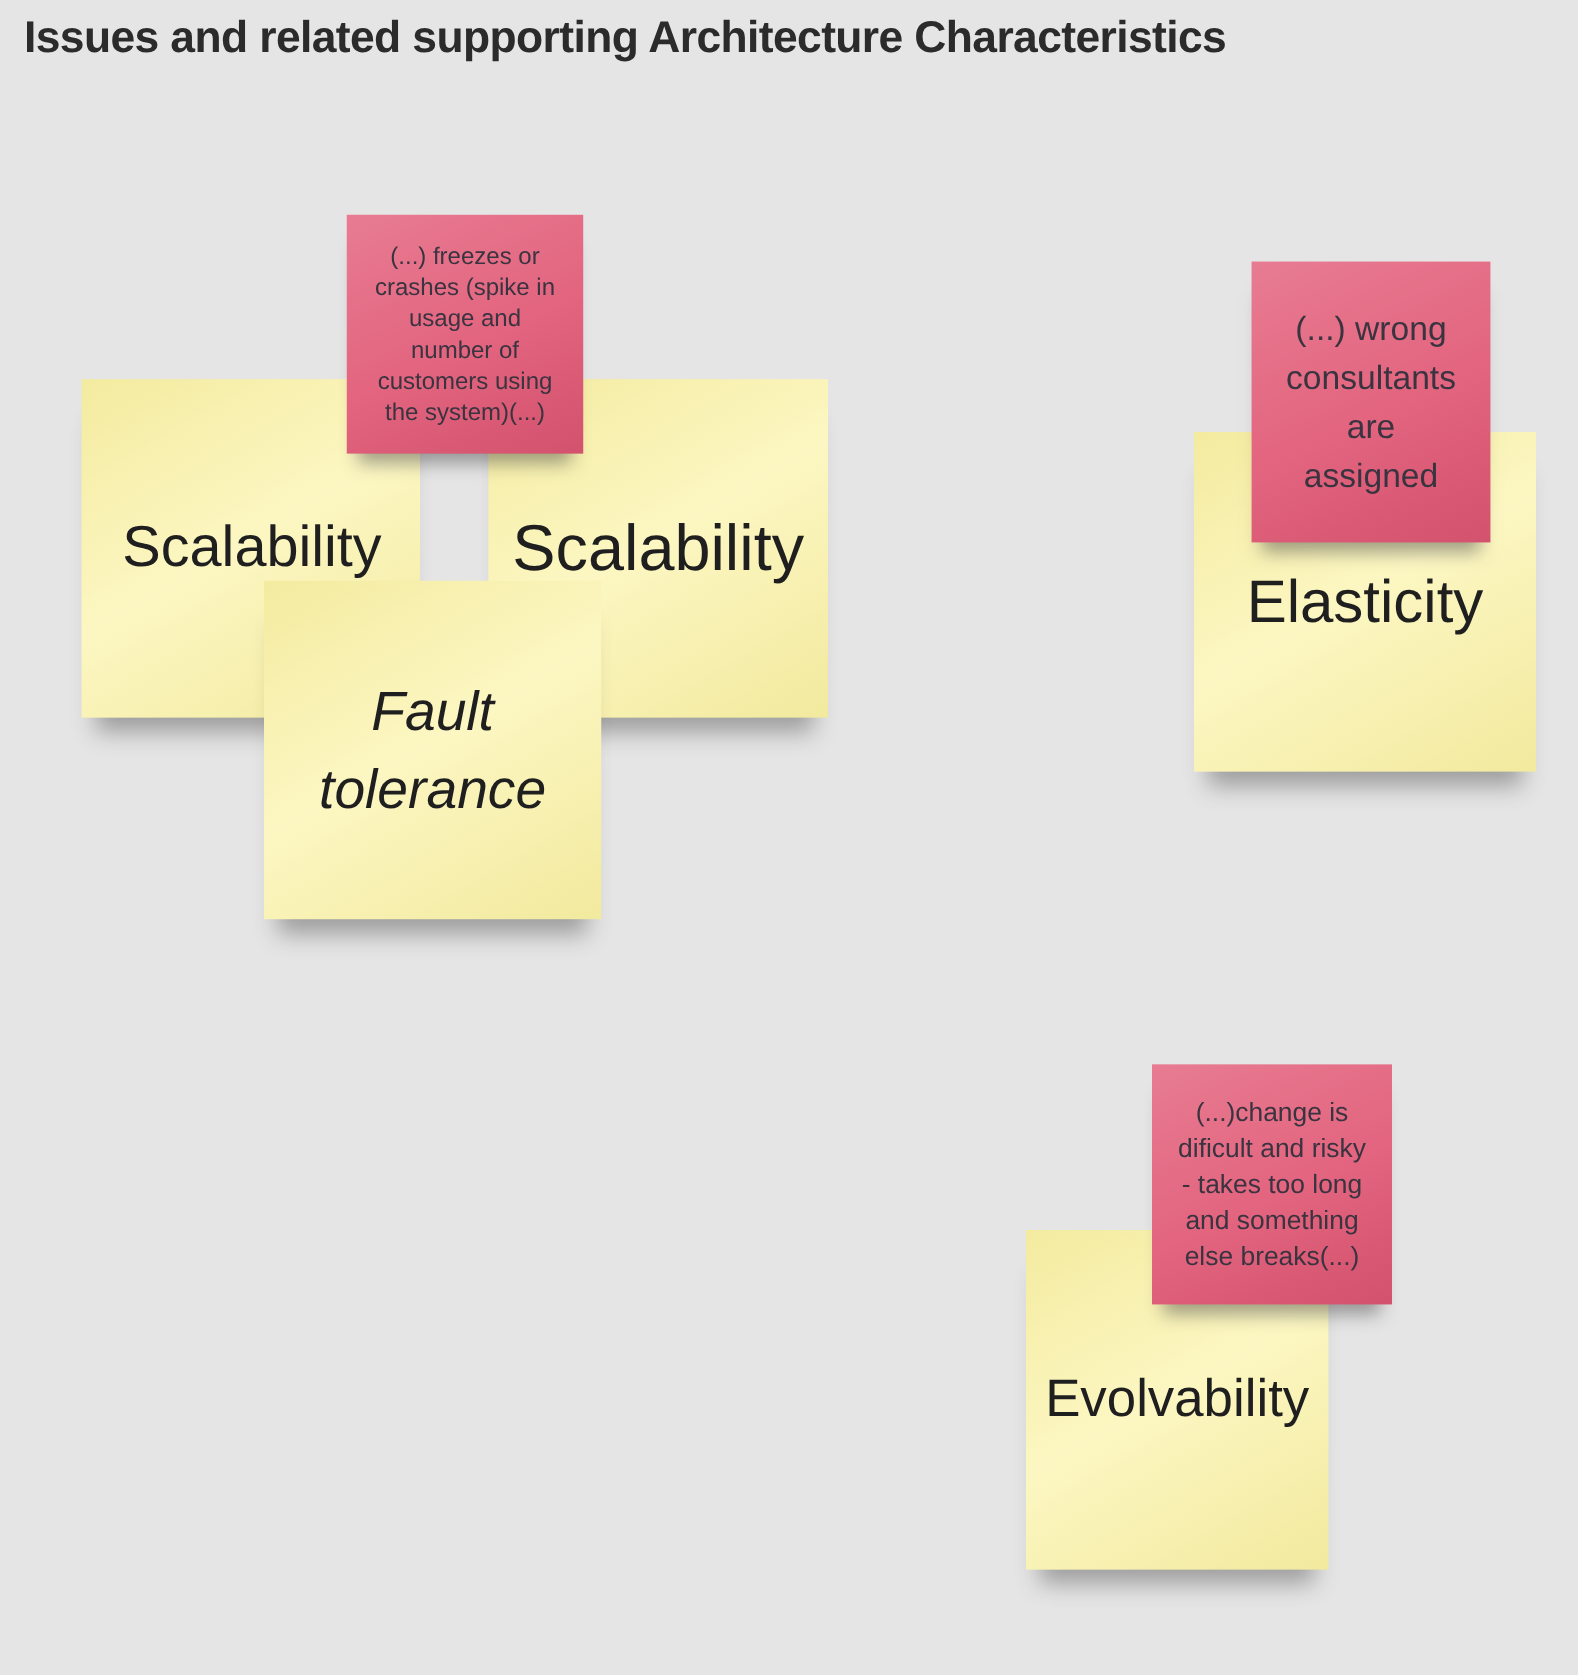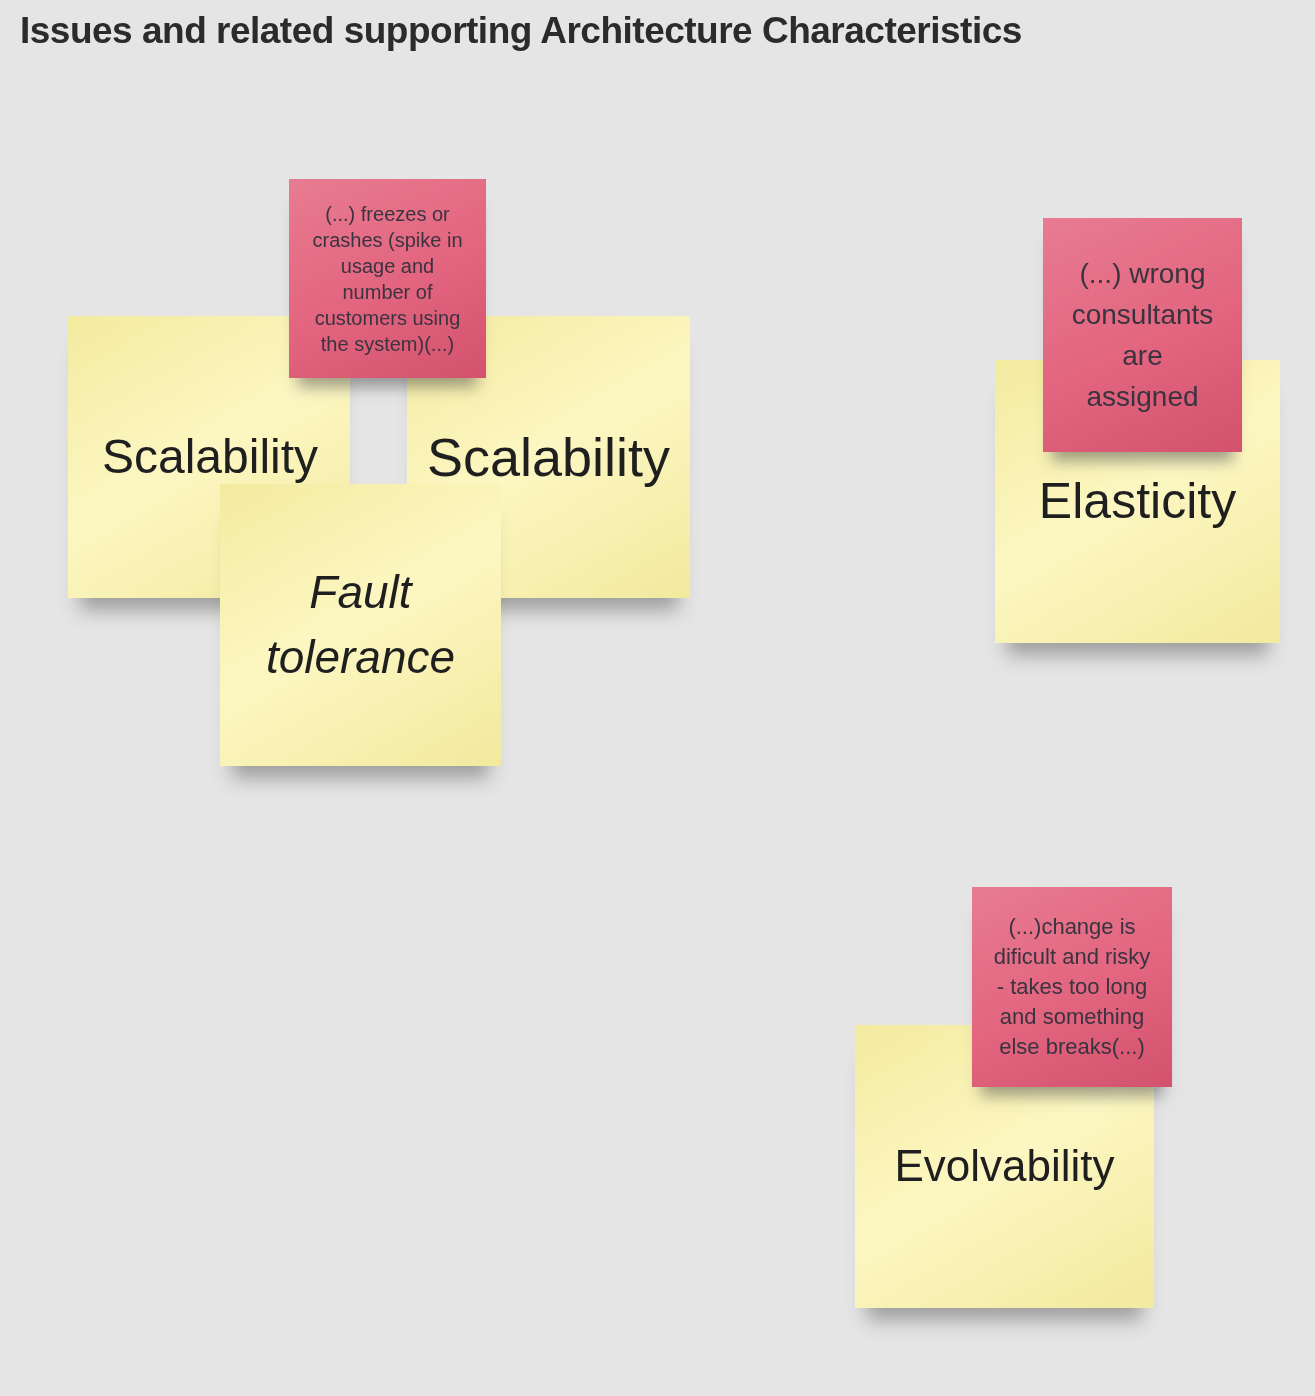--- a/index.html
+++ b/index.html
@@ -57,24 +57,24 @@
       rgba(120,0,30,0.14) 100%);
     color:var(--pink-text);
     padding:8px;
     box-shadow:0 18px 14px -9px rgba(70,70,70,0.5);
     z-index:3;
   }
   #note-scalability { left:68px;  top:316px;  width:282px; height:282px; font-size:48px;padding-left:12px; }
   #note-elasticity  { left:407px; top:316px;  width:283px; height:282px; font-size:54px; }
   #note-fault       { left:220px; top:484px;  width:281px; height:282px; font-size:46px; z-index:2;font-style:italic; }
   #note-testability { left:995px; top:360px;  width:285px; height:283px; font-size:50px; }
-  #note-evolvability{ left:855px; top:1025px; width:299px; height:283px; font-size:44px; }
+  #note-evolvability{ left:855px; top:1025px; width:252px; height:283px; font-size:44px; }
   #issue-freezes    { left:289px; top:179px;  width:197px; height:199px; font-size:20px; line-height:26px; }
   #issue-consultants{ left:1043px;top:218px;  width:199px; height:234px; font-size:28px; line-height:41px; }
-  #issue-change     { left:960px; top:887px;  width:200px; height:200px; font-size:22px; line-height:30px;margin-left:12px; }
+  #issue-change     { left:960px; top:887px;  width:200px; height:200px; font-size:22px; line-height:30px; }
 </style>
 </head>
 <body>
 
 <h1 class="board-title">Issues and related supporting Architecture Characteristics</h1>
 
 <div class="note pink" id="issue-freezes">
   <span class="label">(...) freezes or
 crashes (spike in
 usage and

